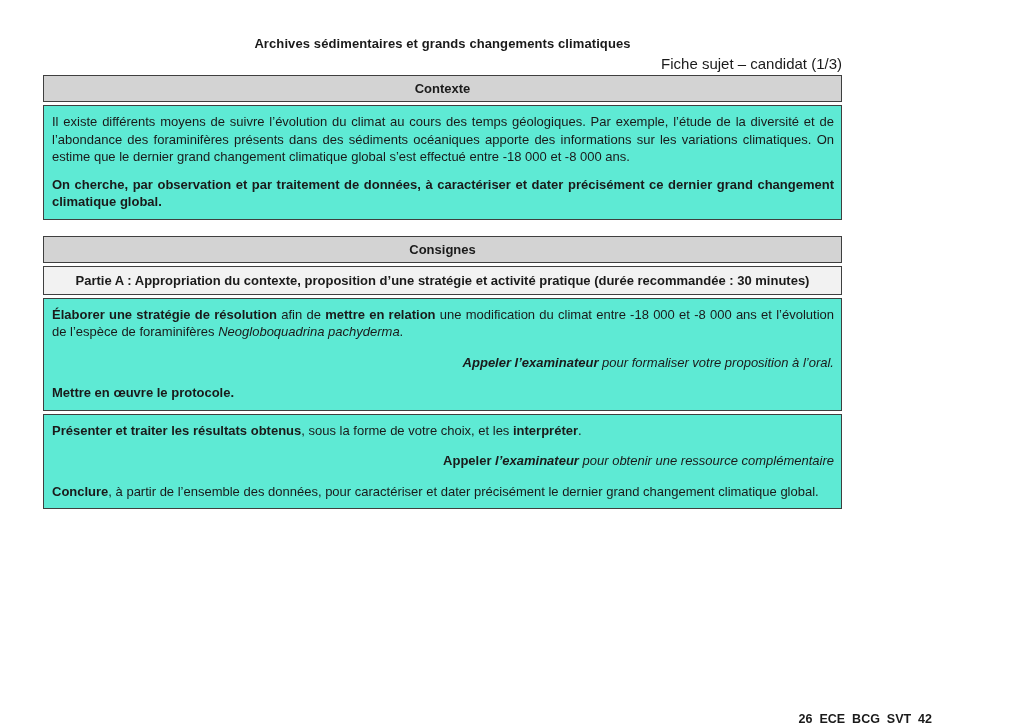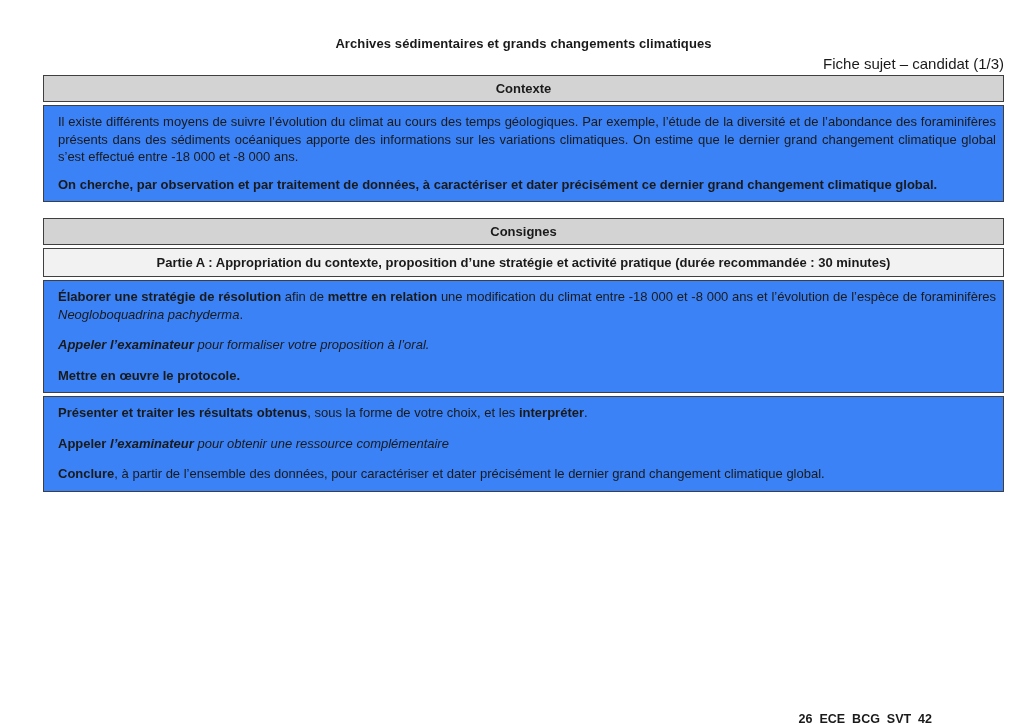--- a/index.html
+++ b/index.html
@@ -8,21 +8,21 @@
     background: #ffffff;
     font-family: "Liberation Sans", sans-serif;
     font-size: 13px;
     color: #1a1a1a;
     position: relative;
     overflow: hidden;
   }
   .content {
     position: absolute;
     left: 43px; top: 0;
-    width: 961px;
+    width: 799px;
   }
   .doc-title {
     margin-top: 36px;
     text-align: center;
     font-weight: bold;
     font-size: 13px;
     letter-spacing: 0.1px;
   }
   .doc-subtitle {
     margin-top: 4px;
@@ -40,34 +40,34 @@
     font-weight: bold;
     padding: 5px 22px;
   }
   .row.subheader-row {
     background: #f2f2f2;
     font-weight: bold;
     padding: 6px 7px;
     text-align: center;
   }
   .row.body-row {
-    background: #3b82f6;
-    padding: 7px 7px 8px 14px;
+    background: #5eead4;
+    padding: 7px 7px 8px 8px;
   }
   .row.body-row p {
     margin: 0;
     line-height: 17.5px;
   }
   .just { text-align: justify; }
   .bold { font-weight: bold; }
   .section-contexte { margin-top: 2px; }
   .section-consignes { margin-top: 16px; }
   .section-contexte .body-row p + p { margin-top: 10px; }
   .center-call {
-    text-align: left;
+    text-align: right;
     margin-top: 13px !important;
     margin-bottom: 13px !important;
   }
   .b  { font-weight: bold; }
   .i  { font-style: italic; }
   .bi { font-weight: bold; font-style: italic; }
   .footer-code {
     position: absolute;
     top: 712px;
     right: 92px;

